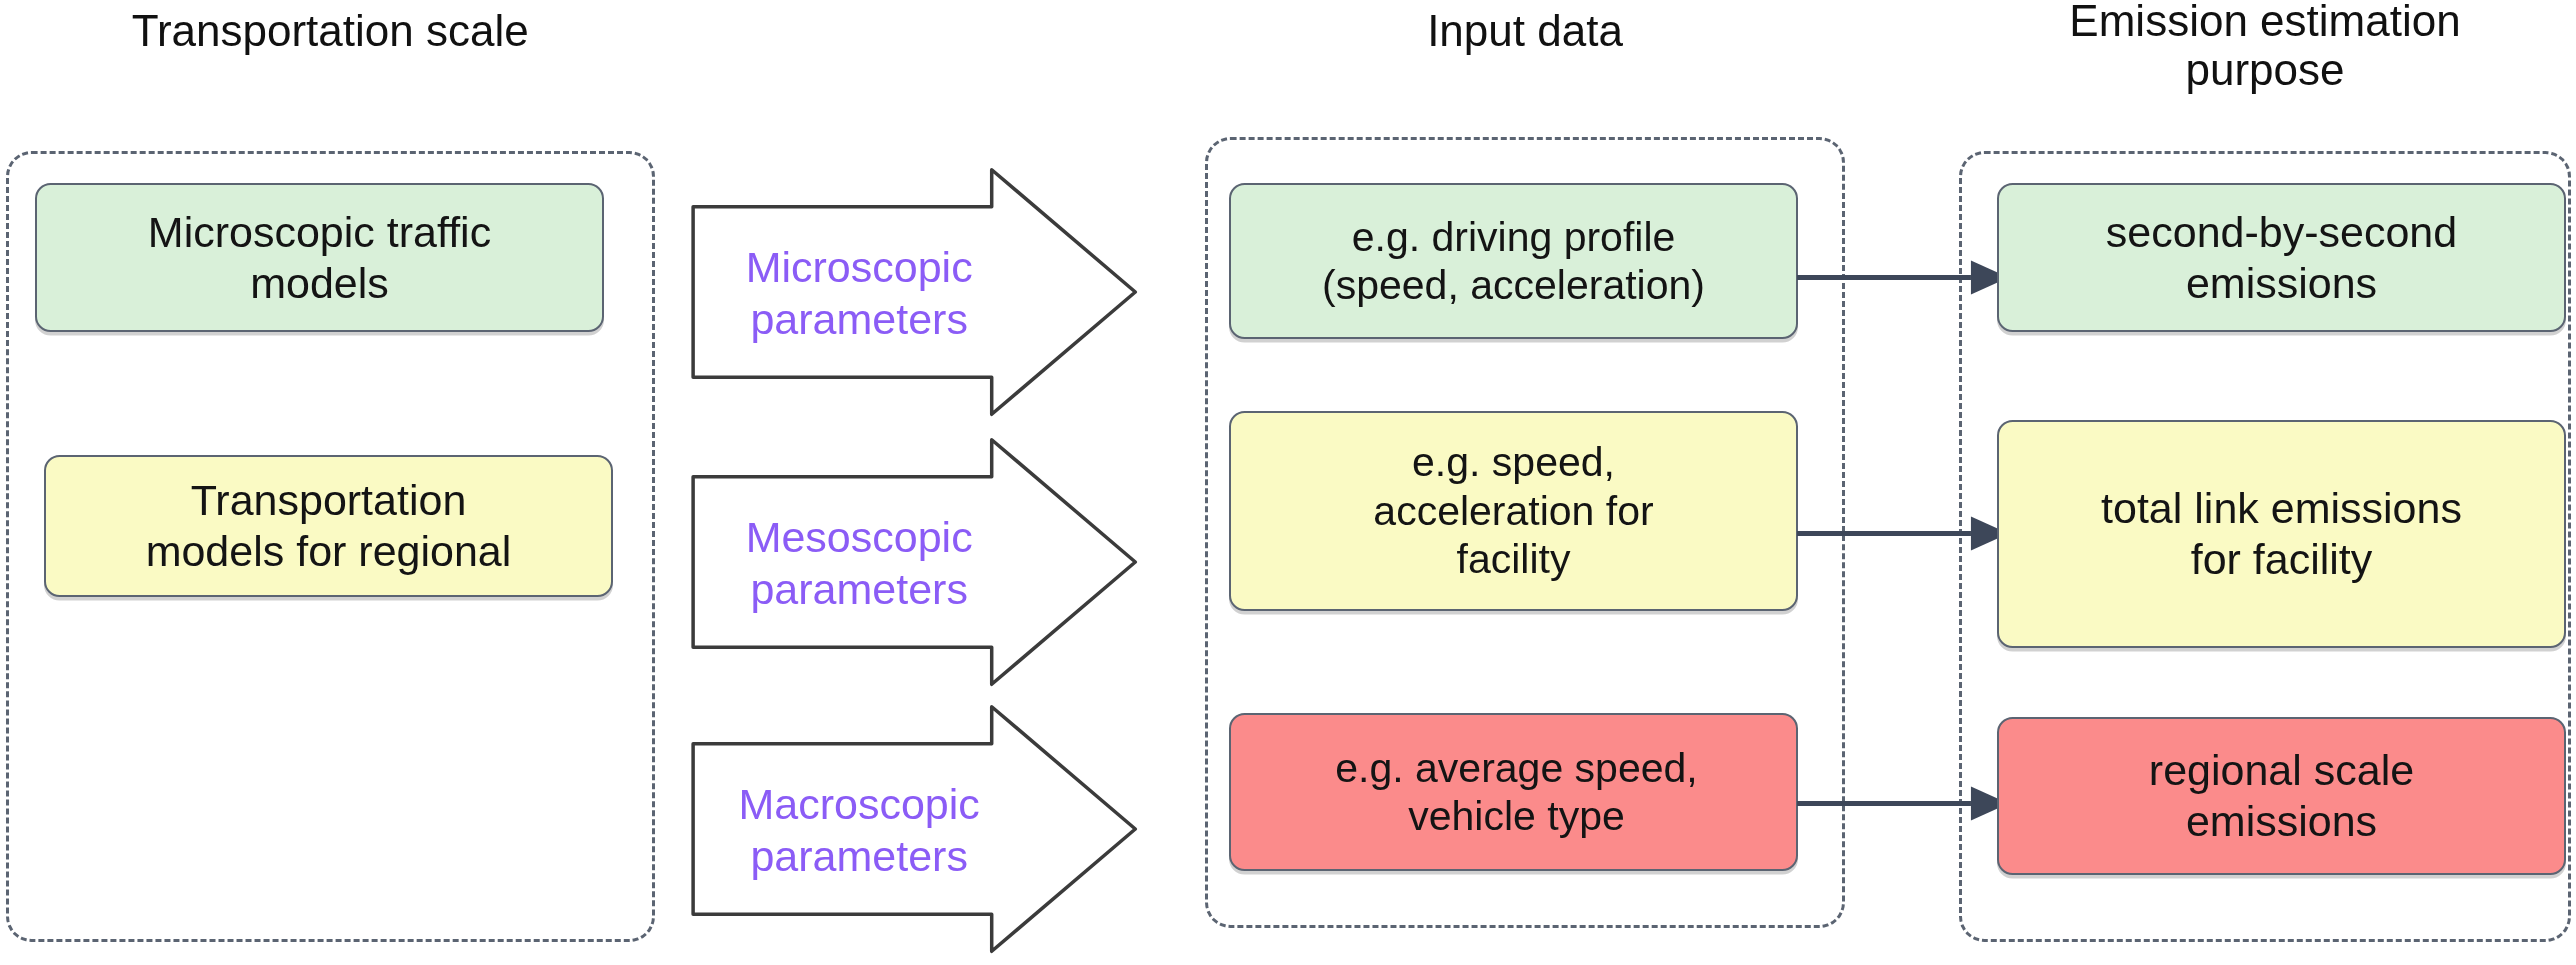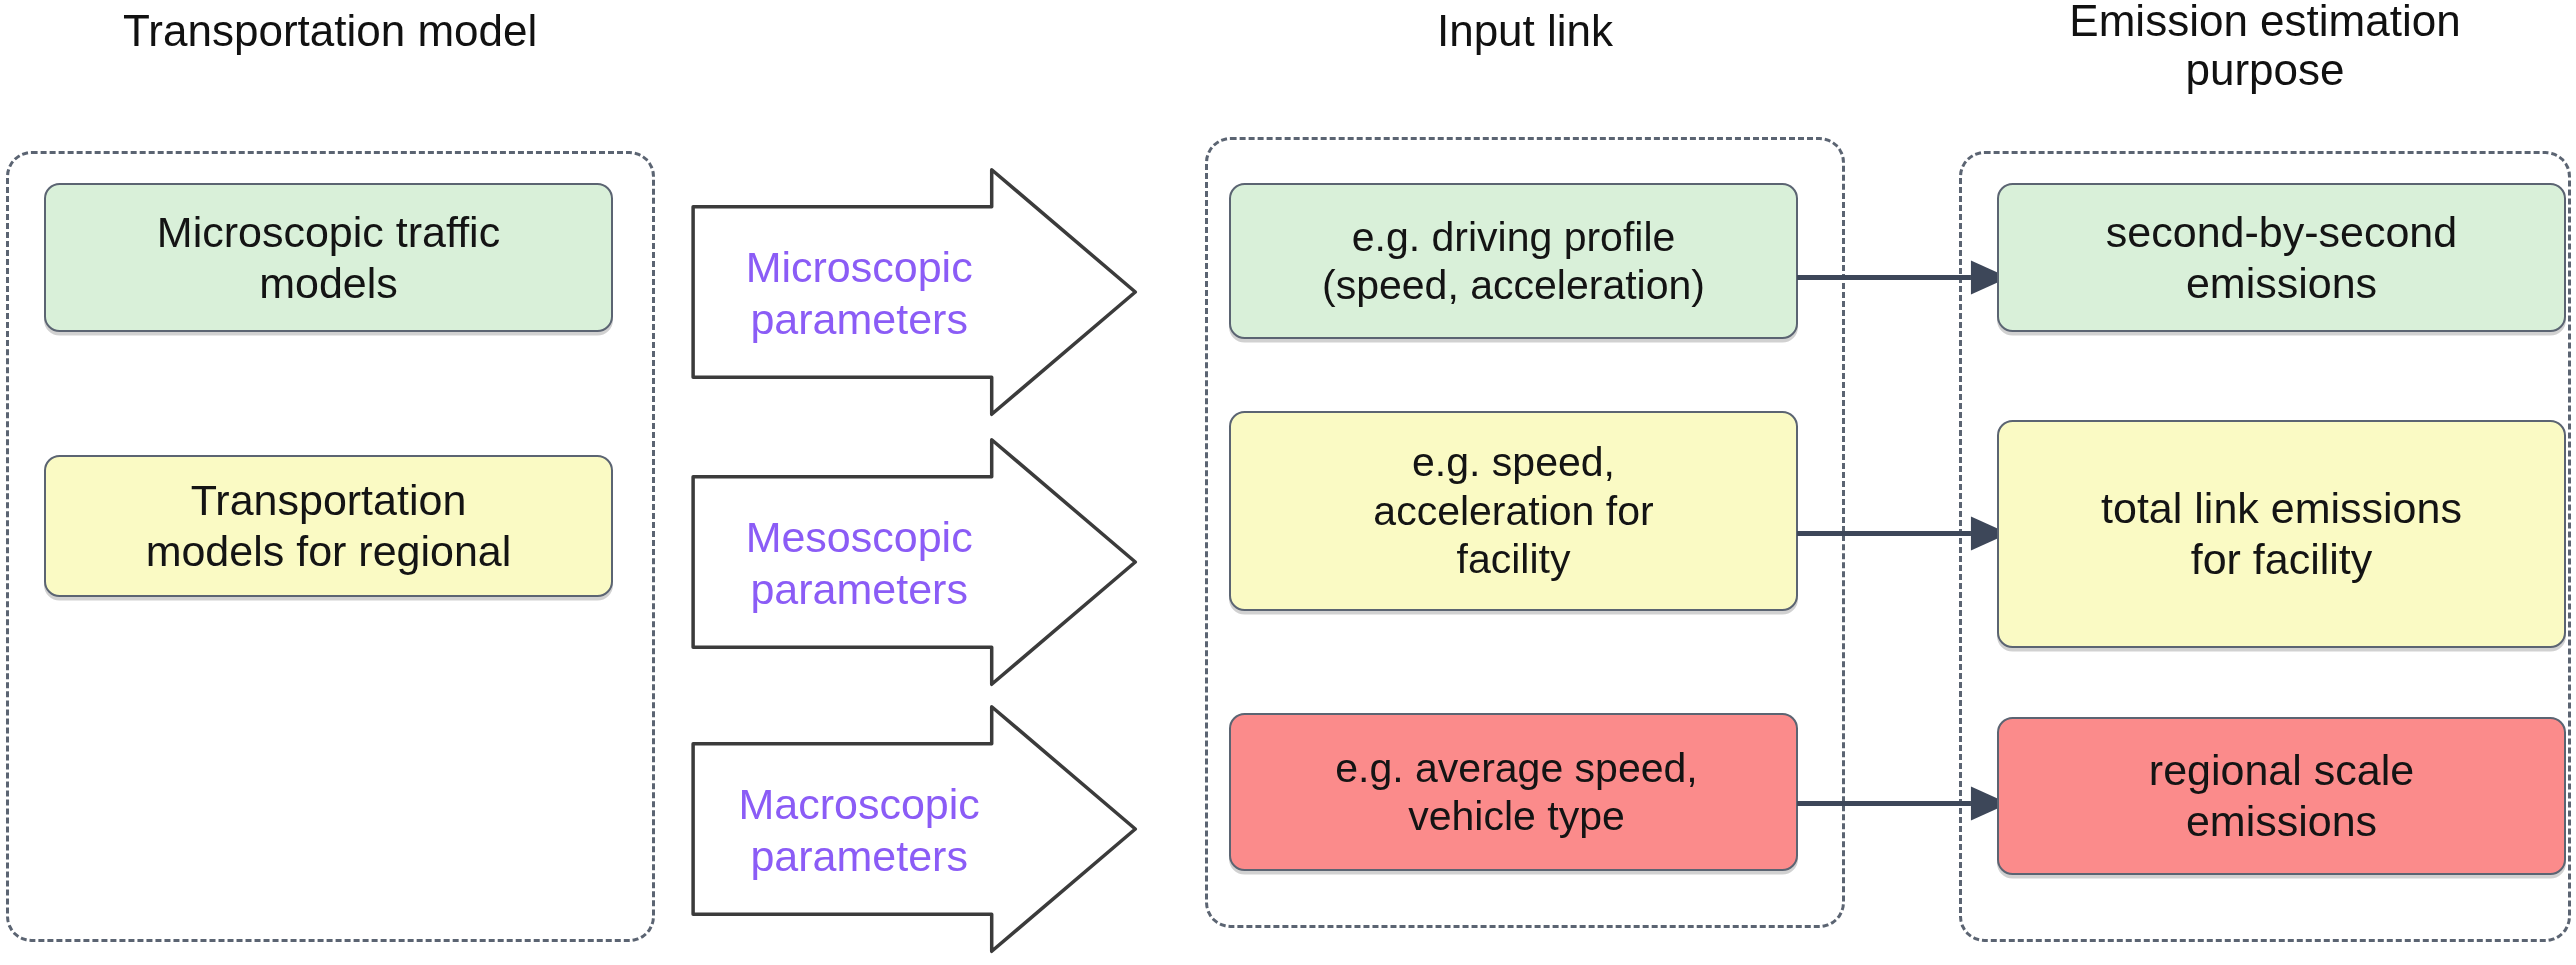--- a/index.html
+++ b/index.html
@@ -83,34 +83,34 @@
   .connector {
     position: absolute;
   }
   .connector svg { display: block; }
 </style>
 </head>
 <body>
 
 <div id="canvas">
 
-  <div class="col-title" style="left:5.7px; top:5.7px; width:649px;">Transportation model</div>
-
-  <div class="col-title" style="left:1205px; top:5.7px; width:640px;">Input link</div>
+  <div class="col-title" style="left:5.7px; top:5.7px; width:649px;">Transportation scale</div>
+
+  <div class="col-title" style="left:1205px; top:5.7px; width:640px;">Input data</div>
 
   <div class="col-title" style="left:1959px; top:-4.3px; width:612px;">Emission estimation
 purpose</div>
 
   <div class="dashed-group" style="left:5.7px; top:151px; width:649px; height:791px;"></div>
 
   <div class="dashed-group" style="left:1205px; top:137px; width:640px; height:791px;"></div>
 
   <div class="dashed-group" style="left:1959px; top:151px; width:612px; height:791px;"></div>
 
-  <div class="node green" style="left:44px; top:183px; width:569px; height:149px;">
+  <div class="node green" style="left:35px; top:183px; width:569px; height:149px;">
     <span>Microscopic traffic
 models</span>
   </div>
 
   <div class="node yellow" style="left:44px; top:455px; width:569px; height:142px;">
     <span>Transportation
 models for regional</span>
   </div>
 
 

